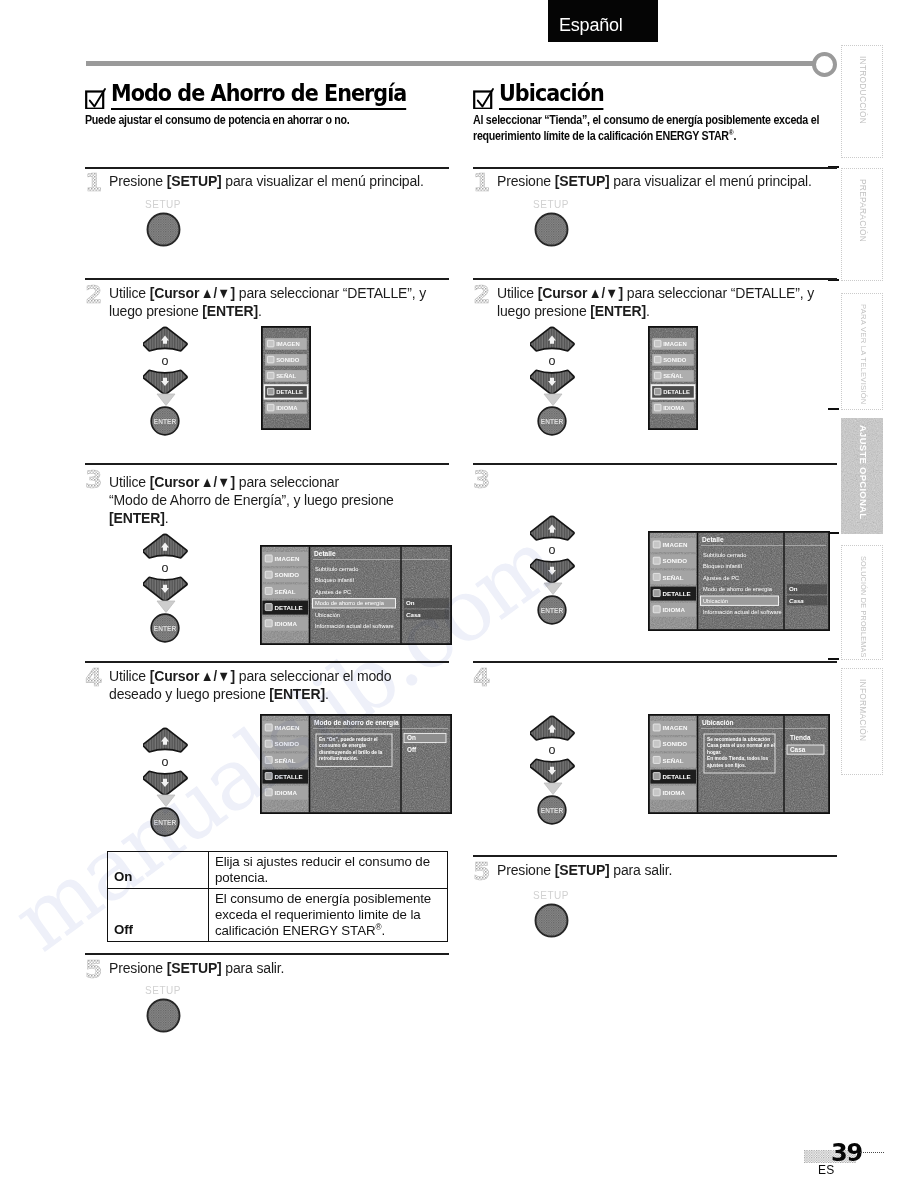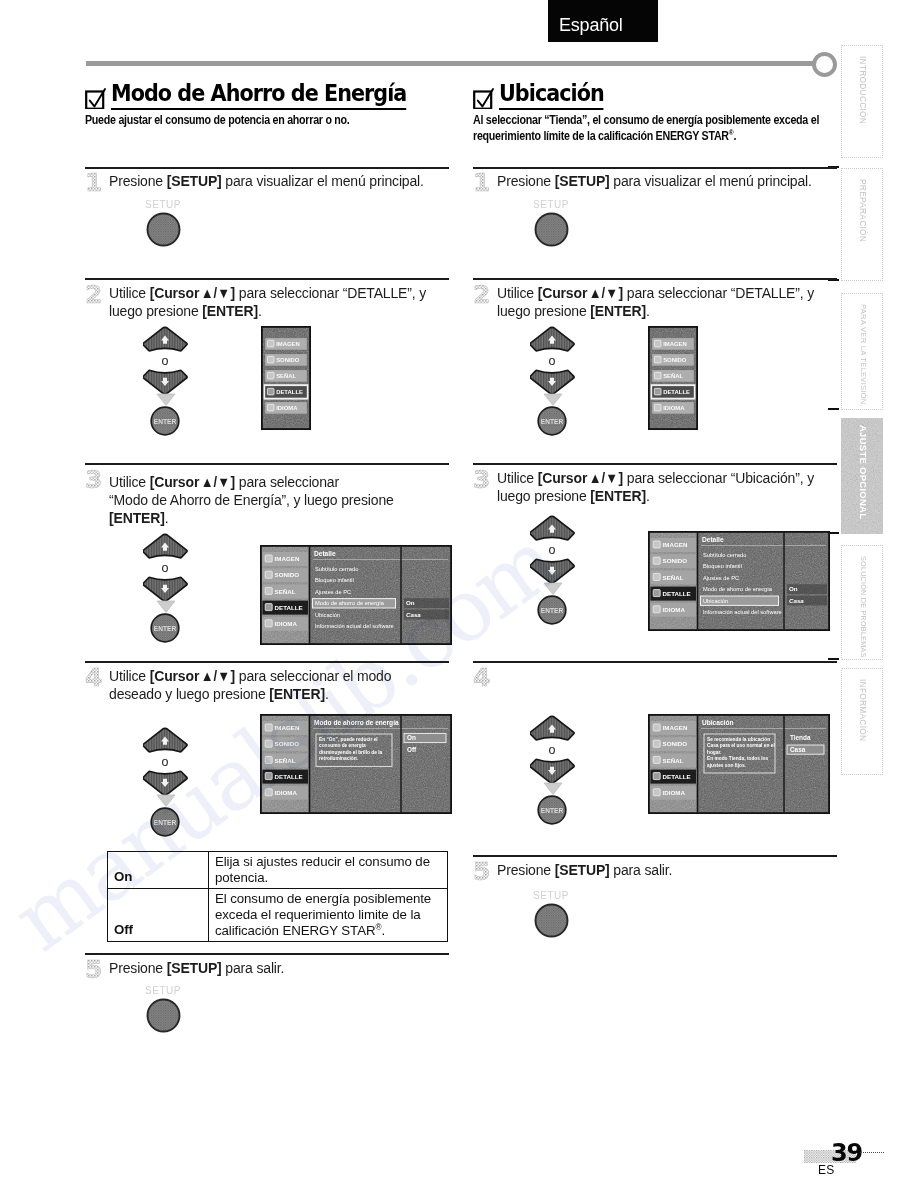--- a/index.html
+++ b/index.html
@@ -391,21 +391,20 @@
 <rect x="6.4" y="62.3" width="6.6" height="6.6" rx="0.8" fill="#9c9c9c" stroke="#efefef" stroke-width="0.8"></rect>
 <text x="15.2" y="68.3" font-family="Liberation Sans, sans-serif" font-size="5.9" font-weight="bold" fill="#ffffff">DETALLE</text>
 <rect x="4.2" y="76.1" width="41.6" height="11.6" fill="#aeaeae"></rect>
 <rect x="6.4" y="78.3" width="6.6" height="6.6" rx="0.8" fill="#c6c6c6" stroke="#efefef" stroke-width="0.8"></rect>
 <text x="15.2" y="84.3" font-family="Liberation Sans, sans-serif" font-size="5.9" font-weight="bold" fill="#fafafa">IDIOMA</text>
 </svg>
 <div class="rule" style="left:473px;top:463px"></div>
 <svg class="stepnum" style="left:473px;top:467px" width="22" height="26">
 <text x="0" y="21" font-family="DejaVu Sans, sans-serif" font-size="25" font-weight="bold" fill="url(#hatchNum)" stroke="#bdbdbd" stroke-width="0.55">3</text>
     </svg>
-<div class="steptext" style="left:497px;top:470px">Utilice <b>[Cursor<span class="tri">▲/▼</span>]</b> para seleccionar “Ubicación”, y luego presione <b>[ENTER]</b>.</div>
 <svg style="position:absolute;left:530px;top:515px" width="46" height="30">
 <path d="M22 1.4 Q23.6 1.4 25 2.6 L43.6 17.2 Q44.6 18 43.6 19 L38.6 24.2 Q37.8 25 36.8 24.7 Q29.8 22.3 22 22.3 Q14.2 22.3 7.2 24.7 Q6.2 25 5.4 24.2 L0.4 19 Q-0.6 18 0.4 17.2 L19 2.6 Q20.4 1.4 22 1.4 Z" fill="url(#hatchVert)" stroke="#161616" stroke-width="1.7" stroke-linejoin="round"></path>
 <path d="M22 9.6 L26.0 14.6 L24.0 14.6 L24.0 17.8 L20.0 17.8 L20.0 14.6 L18.0 14.6 Z" fill="#f2f2f2"></path>
 </svg>
 <div class="oletter" style="left:541px;top:543px">o</div>
 <svg style="position:absolute;left:530px;top:556px" width="46" height="30">
 <path d="M22 26.8 Q20.4 26.8 19 25.6 L0.4 11 Q-0.6 10.2 0.4 9.2 L5.4 4 Q6.2 3.2 7.2 3.5 Q14.2 5.9 22 5.9 Q29.8 5.9 36.8 3.5 Q37.8 3.2 38.6 4 L43.6 9.2 Q44.6 10.2 43.6 11 L25 25.6 Q23.6 26.8 22 26.8 Z" fill="url(#hatchVert)" stroke="#161616" stroke-width="1.7" stroke-linejoin="round"></path>
 <path d="M22 19.0 L18.0 14.0 L20.0 14.0 L20.0 10.8 L24.0 10.8 L24.0 14.0 L26.0 14.0 Z" fill="#f2f2f2"></path>
 </svg>
 <svg style="position:absolute;left:543px;top:582px" width="20" height="14">

